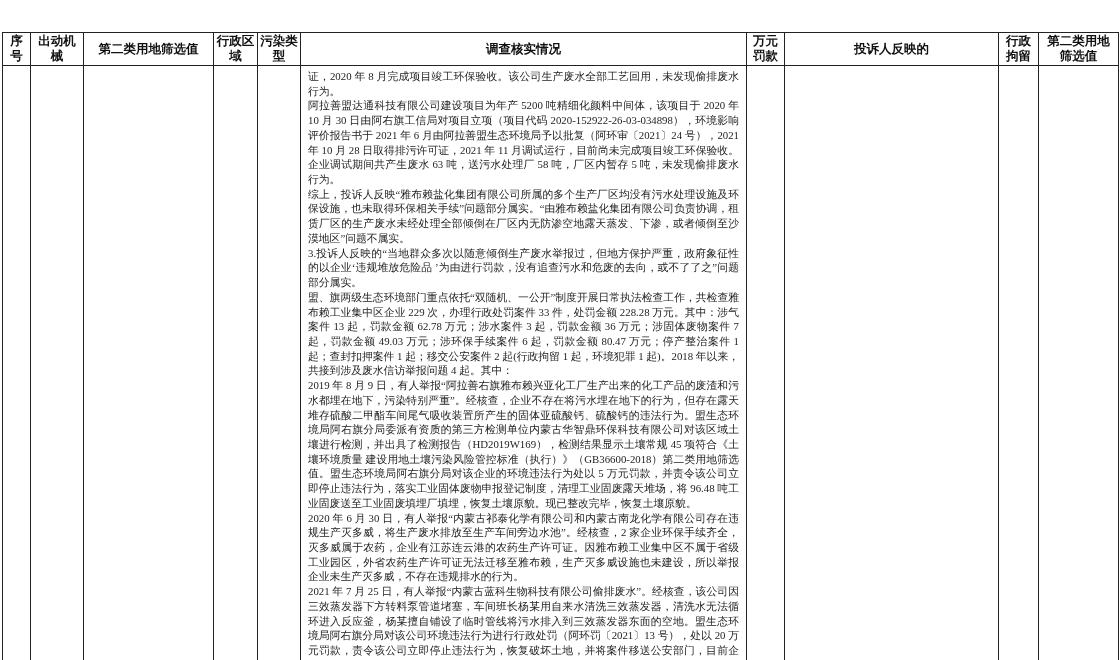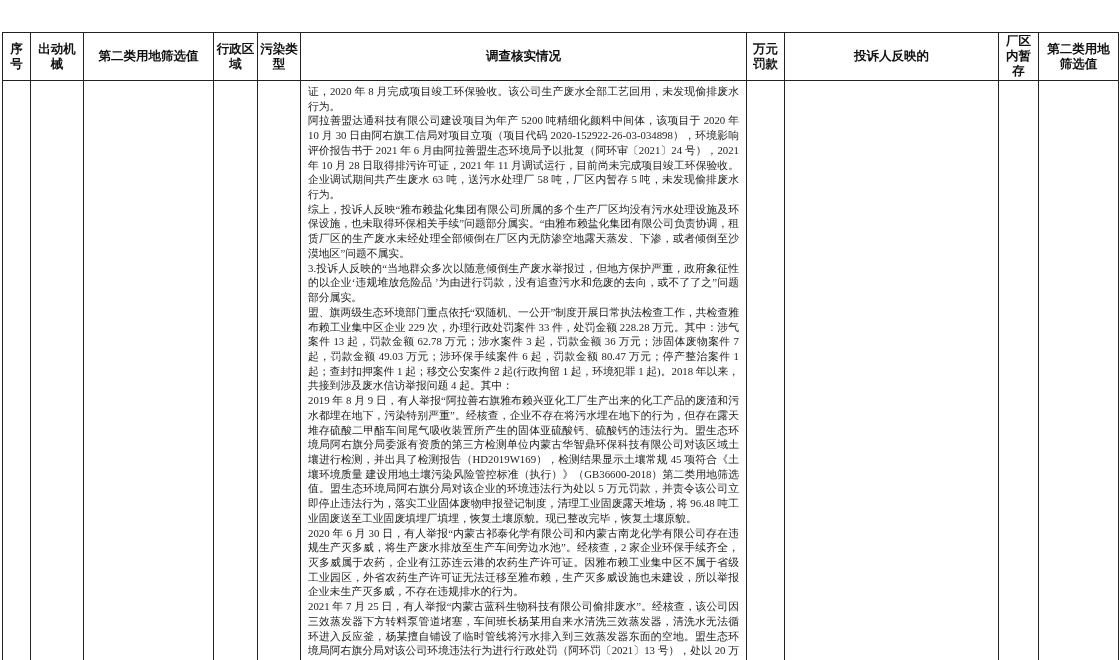--- a/index.html
+++ b/index.html
@@ -70,21 +70,21 @@
     <thead>
       <tr>
         <th><span class="hdr-label">序号</span></th>
         <th><span class="hdr-label">出动机械</span></th>
         <th><span class="hdr-label">第二类用地筛选值</span></th>
         <th><span class="hdr-label">行政区域</span></th>
         <th><span class="hdr-label">污染类型</span></th>
         <th><span class="hdr-label">调查核实情况</span></th>
         <th><span class="hdr-label">万元罚款</span></th>
         <th><span class="hdr-label">投诉人反映的</span></th>
-        <th><span class="hdr-label">厂区内暂存</span></th>
+        <th><span class="hdr-label">行政拘留</span></th>
         <th class="narrow-wrap"><span class="hdr-label">第二类用地筛选值</span></th>
       </tr>
     </thead>
     <tbody>
       <tr>
         <td class="body-cell"></td>
         <td class="body-cell"></td>
         <td class="body-cell"></td>
         <td class="body-cell"></td>
         <td class="body-cell"></td>

